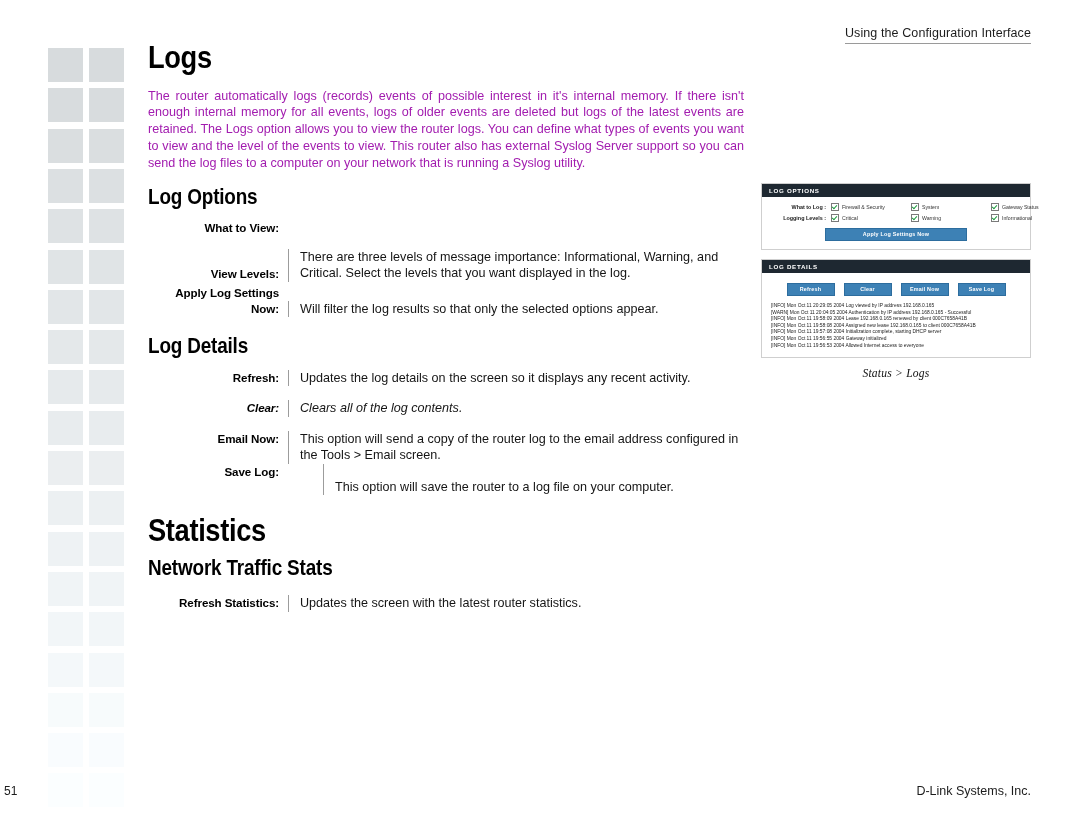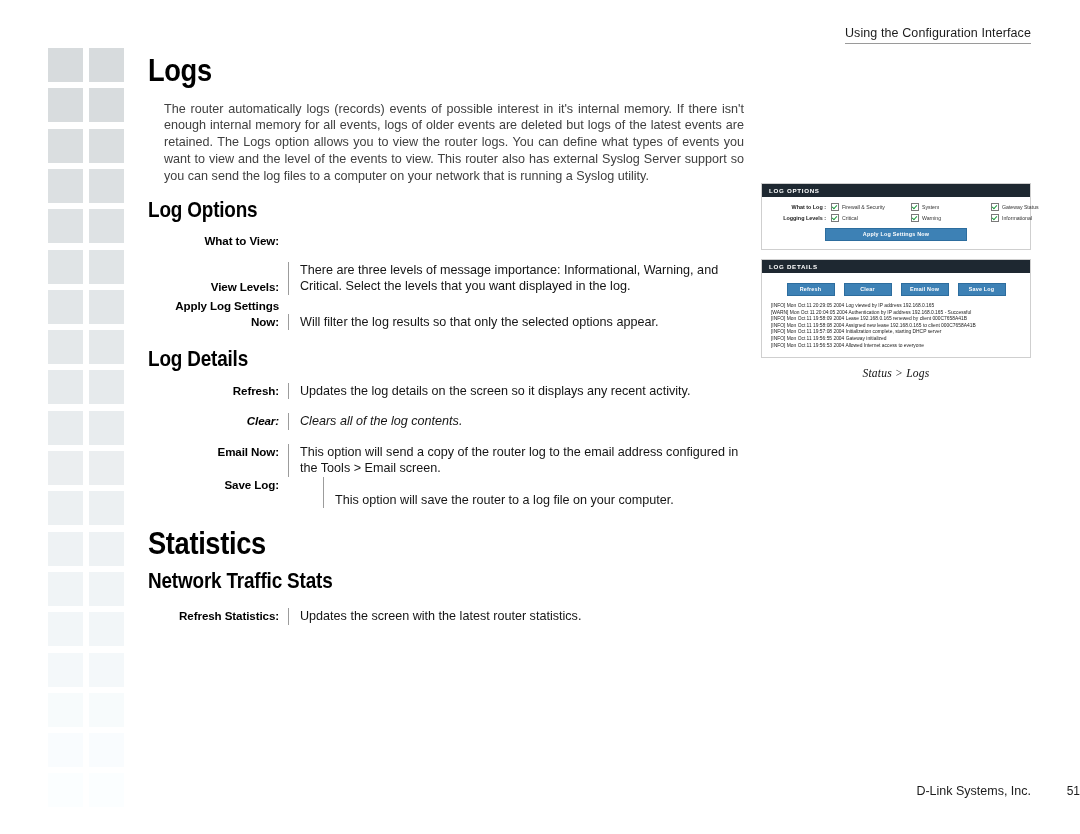--- a/index.html
+++ b/index.html
@@ -41,21 +41,21 @@
     letter-spacing: 0.1px;
     border-bottom: 1px solid #9a9a9a;
     padding-bottom: 3px;
     white-space: nowrap;
   }
 
   
   #content {
     position: absolute;
     left: 148px;
-    top: 55px;
+    top: 42px;
     width: 596px;
   }
 
   h1.section-title {
     font-family: "Liberation Sans Narrow", "Liberation Sans", sans-serif;
     font-size: 31px;
     font-weight: bold;
     letter-spacing: -0.4px;
     margin: 0 0 14px 0;
     line-height: 1.02;
@@ -68,23 +68,23 @@
     font-weight: bold;
     letter-spacing: -0.2px;
     margin: 0 0 12px 0;
     line-height: 1.05;
     transform: scaleX(0.88);
     transform-origin: left center;
   }
   p.body-text {
     font-size: 12.6px;
     line-height: 16.8px;
-    margin: 0 0 14px 16px;
+    margin: 0 0 14px 0;
     text-align: justify;
-    color: #404040;
+    color: #a21caf;
   }
 
   
   .def-list { margin: 0; }
   .def-row {
     display: flex;
     align-items: flex-start;
   }
   .def-term {
     width: 140px;
@@ -224,23 +224,23 @@
     font-style: italic;
     color: #111;
     margin-top: 7px;
     font-family: "Liberation Serif", serif;
     letter-spacing: 0.2px;
   }
 
   
   #page-number {
     position: absolute;
-    left: 16px; right: 0;
+    left: 4px; right: 0;
     top: 784px;
-    text-align: right;
+    text-align: left;
     font-size: 12px;
     color: #1c1c1c;
   }
   #footer-company {
     position: absolute;
     right: 49px;
     top: 784px;
     font-size: 12.5px;
     color: #1c1c1c;
     white-space: nowrap;

